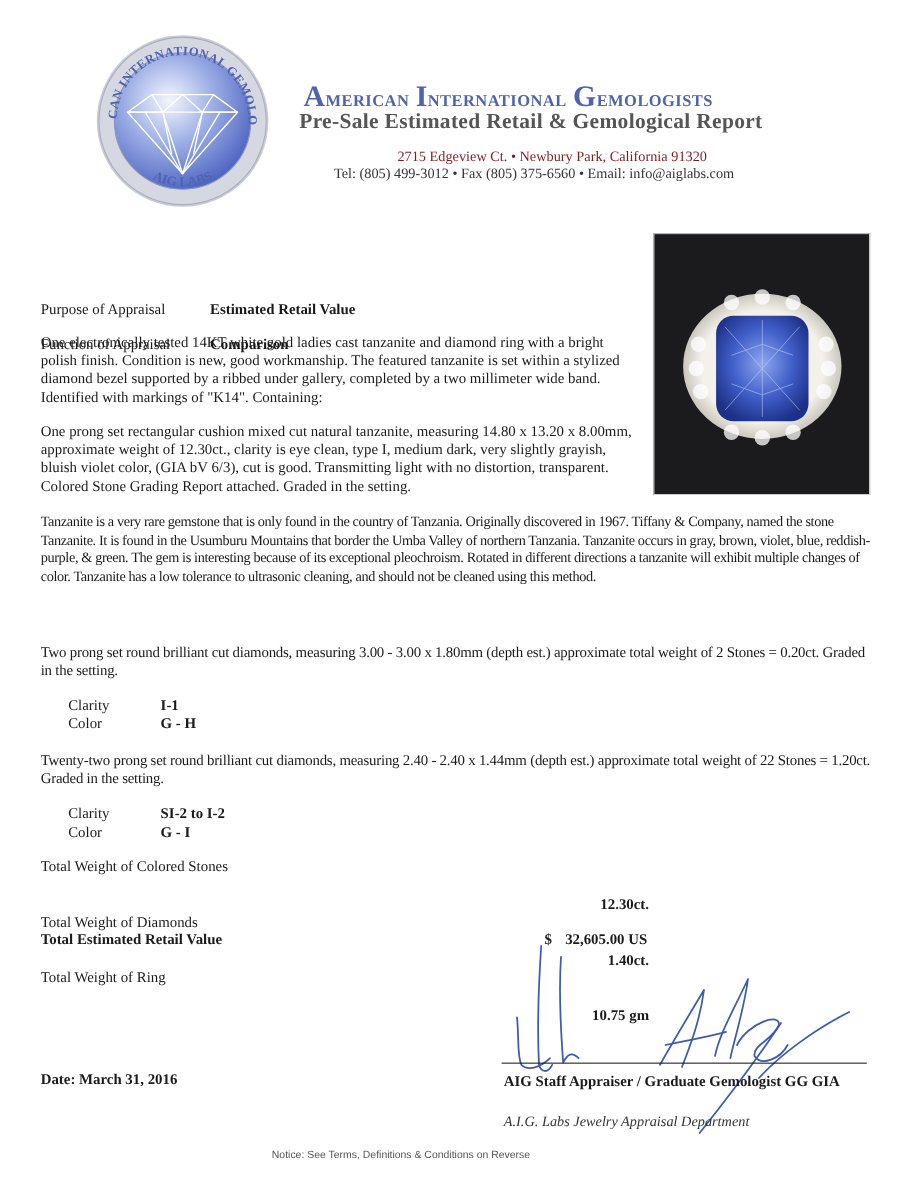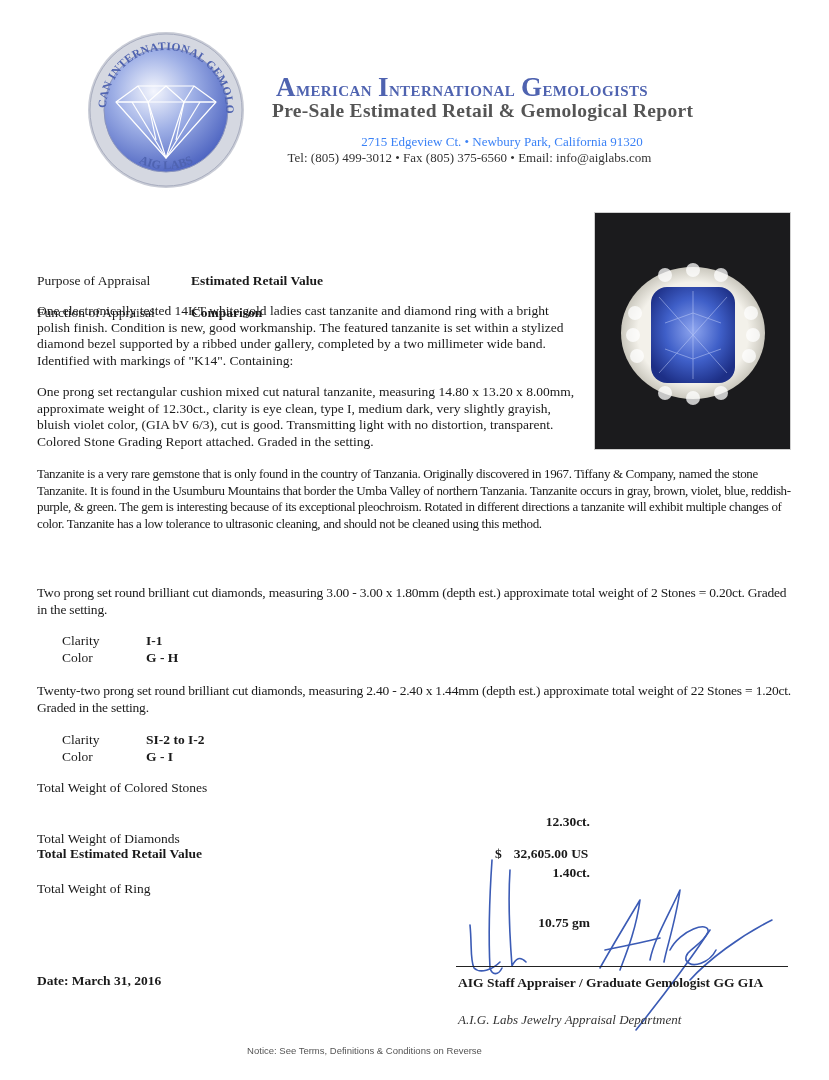--- a/index.html
+++ b/index.html
@@ -7,23 +7,23 @@
          font-family: "Liberation Serif", "DejaVu Serif", serif; color: #1a1a1a; }
   .abs { position: absolute; }
 
   
   .logo { left: 86px; top: 30px; width: 160px; height: 160px; }
   .org-title { left: 276px; top: 72px; font-size: 22px; font-weight: bold; color: #4f63b0;
                font-variant: small-caps; letter-spacing: 0.4px; white-space: nowrap; }
   .org-title .cap { font-size: 27px; }
   .report-title { left: 272px; top: 100px; font-size: 19.5px; font-weight: bold; color: #555555;
                   white-space: nowrap; letter-spacing: 0.3px; }
-  .address { left: 0; width: 829px; top: 134px; text-align: center; font-size: 13px; color: #3b82f6;
+  .address { left: 0; width: 829px; top: 134px; text-align: center; font-size: 13px; color: #7f1d1d;
              padding-left: 175px; box-sizing: border-box; }
-  .contact { left: 0; width: 764px; top: 150px; text-align: center; font-size: 13px; color: #333;
+  .contact { left: 16px; width: 764px; top: 150px; text-align: center; font-size: 13px; color: #333;
              padding-left: 175px; box-sizing: border-box; }
   .address, .contact { white-space: nowrap; }
 
   
   .photo { left: 594px; top: 212px; width: 195px; height: 236px; background: #1b1b1d;
            border: 1px solid #cfcfcf; overflow: hidden; }
 
   
   .label-row { font-size: 13.5px; white-space: nowrap; }
   .label-row .k { display: inline-block; width: 154px; margin-top: 19px; }

